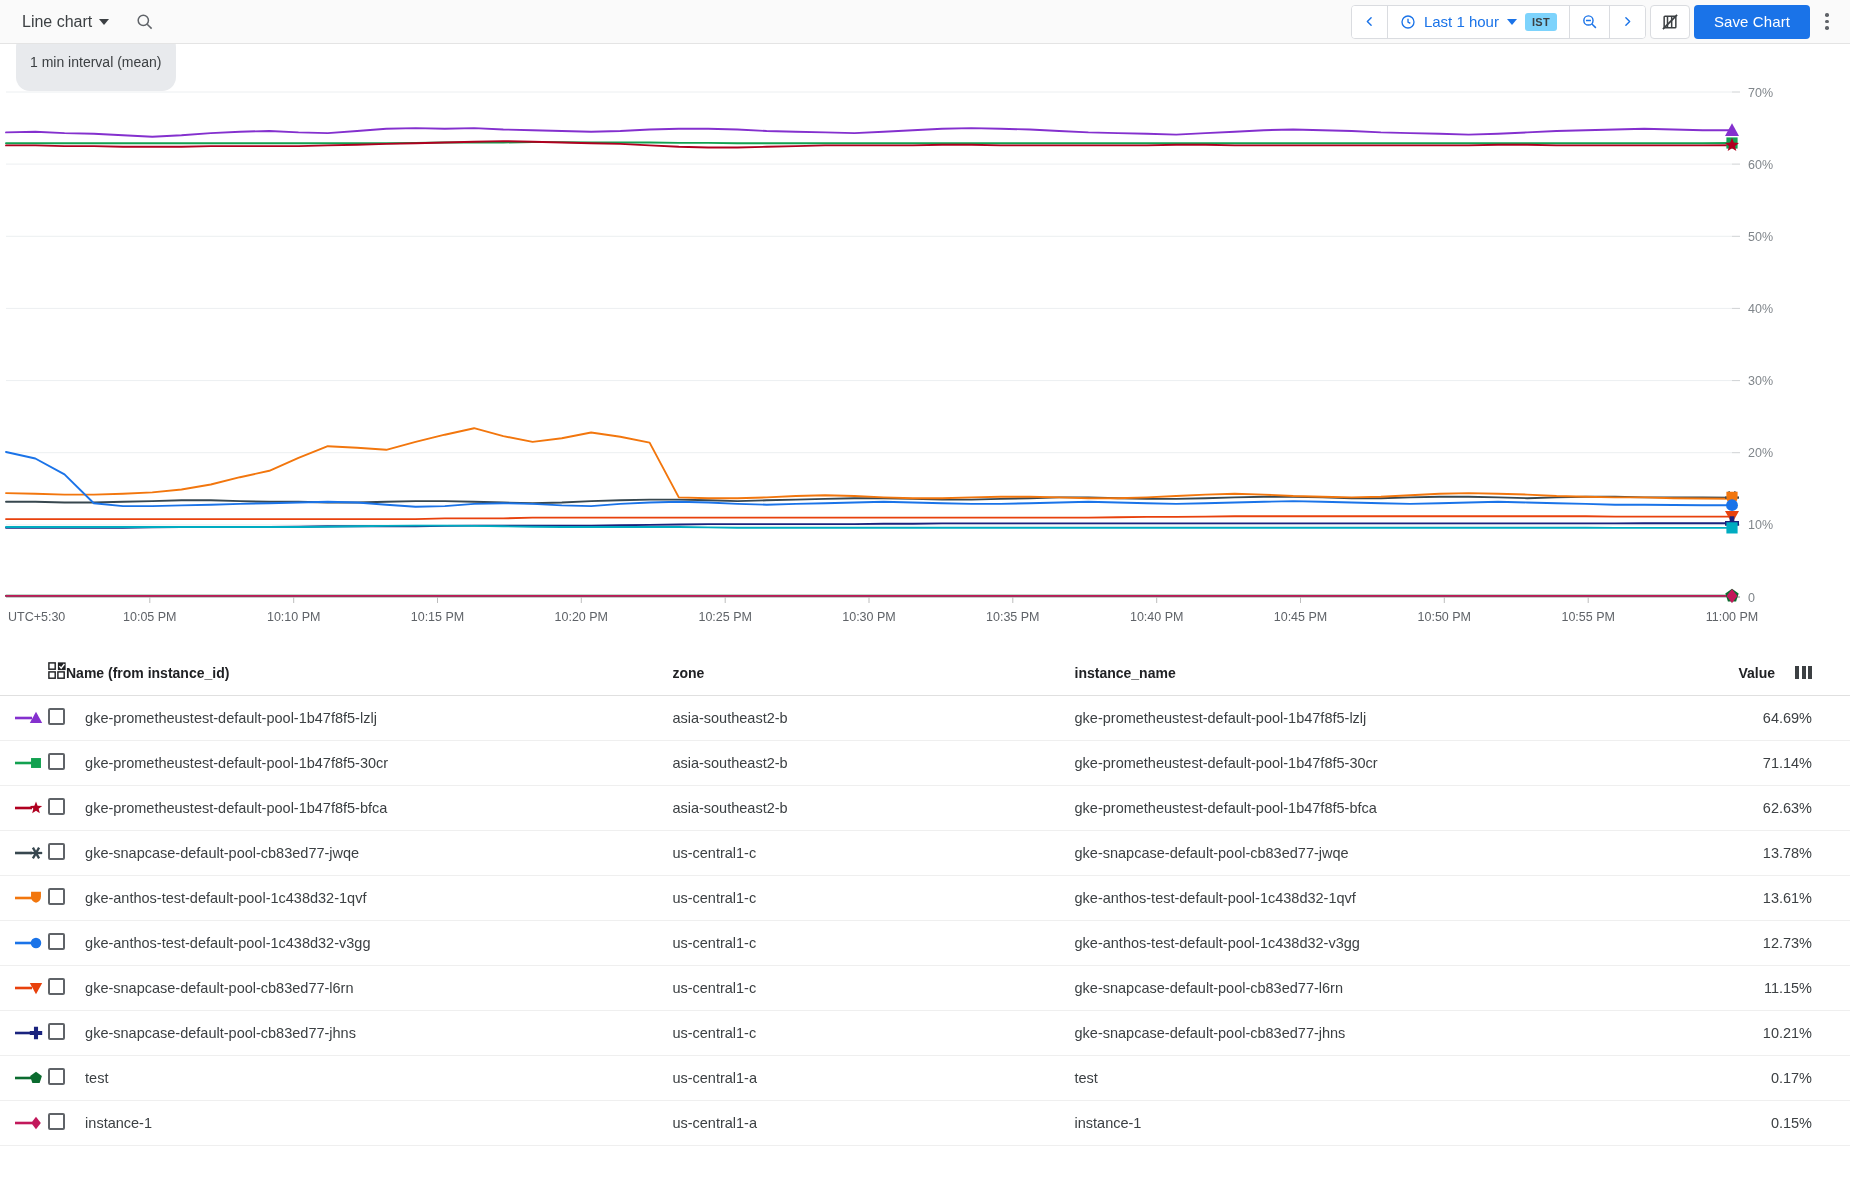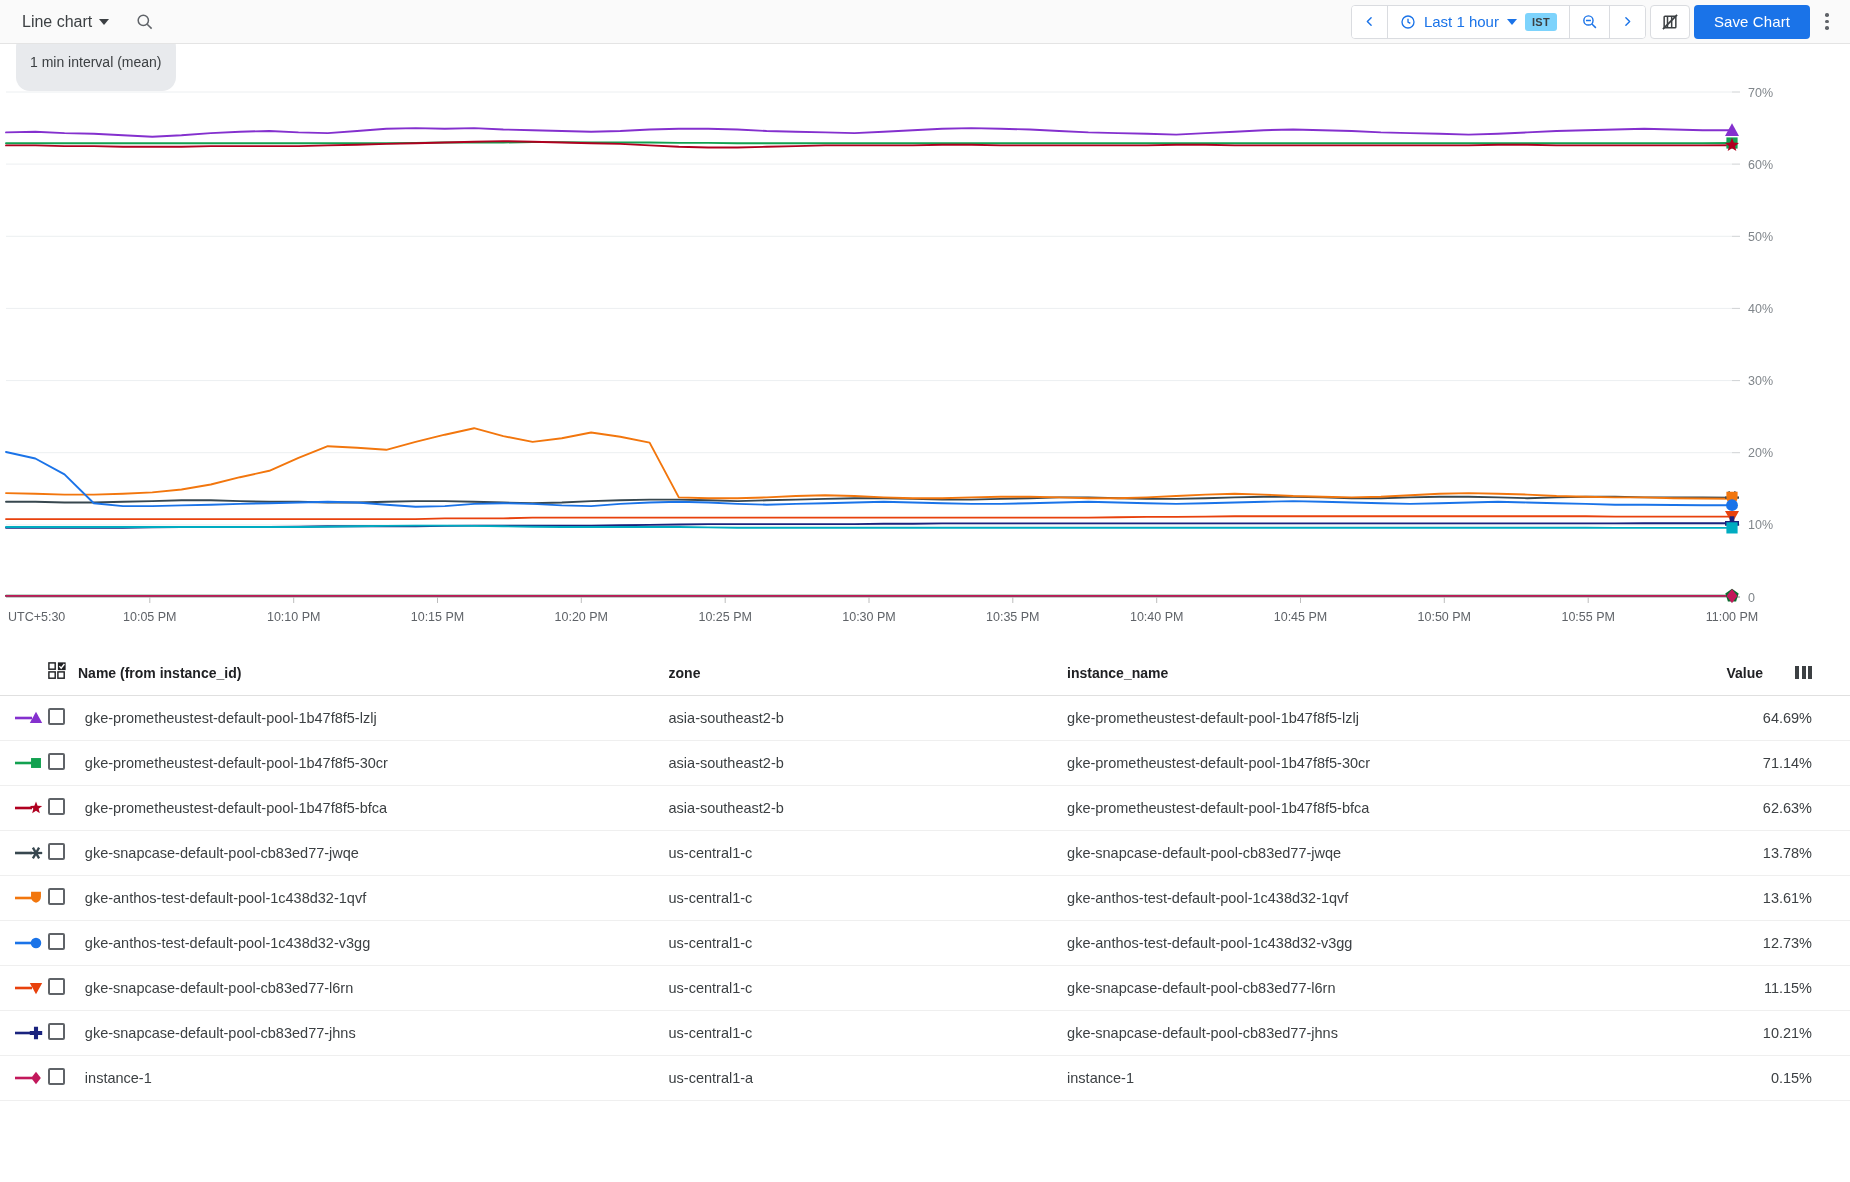--- a/index.html
+++ b/index.html
@@ -122,22 +122,22 @@
     white-space: nowrap;
   }
   .col-marker { width: 48px; padding-left: 14px !important; }
   .col-check  { width: 38px; }
   .col-name   { width: 600px; }
   .col-zone   { width: 415px; }
   .col-inst   { width: 680px; }
   .col-value  { text-align: right; padding-right: 38px !important; }
   th.col-value { text-align: right; }
 
-  .hdr-name-cell { display:flex; align-items:center; gap:12px; }
-  .hdr-value-cell { display:flex; align-items:center; justify-content:flex-end; gap:32px; }
+  .hdr-name-cell { display:flex; align-items:center; }
+  .hdr-value-cell { display:flex; align-items:center; justify-content:flex-end; gap:20px; }
 
   .grid-check-icon { display:inline-block; }
   .cols-icon { display:inline-flex; gap:2.5px; }
   .cols-icon i { display:block; width:4px; height:13px; background:#3c4043; }
 
   .row-checkbox {
     width:17px; height:17px;
     border:2px solid #5f6368;
     border-radius:2px;
     display:inline-block;
@@ -473,20 +473,35 @@
       <td class="col-check"><span class="row-checkbox"></span></td>
       <td class="col-name">gke-snapcase-default-pool-cb83ed77-jhns</td>
       <td class="col-zone">us-central1-c</td>
       <td class="col-inst">gke-snapcase-default-pool-cb83ed77-jhns</td>
       <td class="col-value">10.21%</td>
     </tr>
       <tr>
       <td class="col-marker">
           <span class="marker-cell">
             <svg width="34" height="20" viewBox="0 0 34 20">
+        <line x1="1" y1="10" x2="18" y2="10" stroke="#0b6b2f" stroke-width="2.6"></line>
+        <polygon points="22.00,3.80 27.90,8.08 25.64,15.02 18.36,15.02 16.10,8.08" fill="#0b6b2f"></polygon>
+      </svg>
+          </span>
+        </td>
+      <td class="col-check"><span class="row-checkbox"></span></td>
+      <td class="col-name">test</td>
+      <td class="col-zone">us-central1-a</td>
+      <td class="col-inst">test</td>
+      <td class="col-value">0.17%</td>
+    </tr>
+      <tr>
+      <td class="col-marker">
+          <span class="marker-cell">
+            <svg width="34" height="20" viewBox="0 0 34 20">
         <line x1="1" y1="10" x2="18" y2="10" stroke="#c2185b" stroke-width="2.6"></line>
         <polygon points="22,3.8 26.836,10 22,16.2 17.164,10" fill="#c2185b"></polygon>
       </svg>
           </span>
         </td>
       <td class="col-check"><span class="row-checkbox"></span></td>
       <td class="col-name">instance-1</td>
       <td class="col-zone">us-central1-a</td>
       <td class="col-inst">instance-1</td>
       <td class="col-value">0.15%</td>

